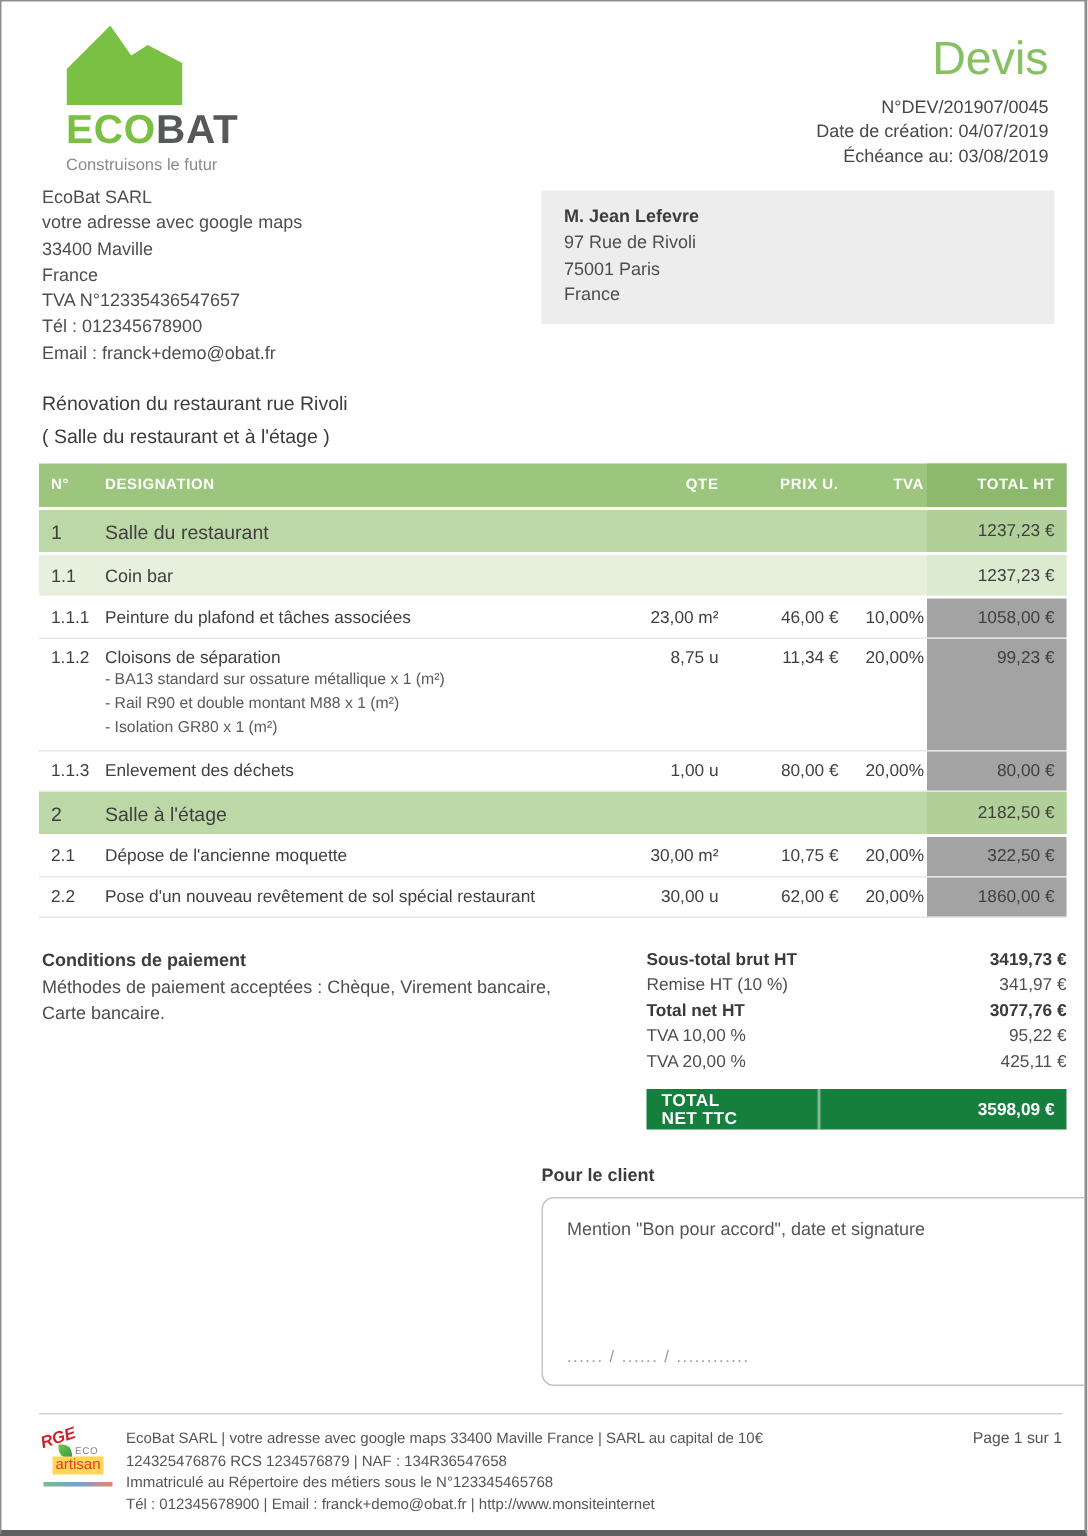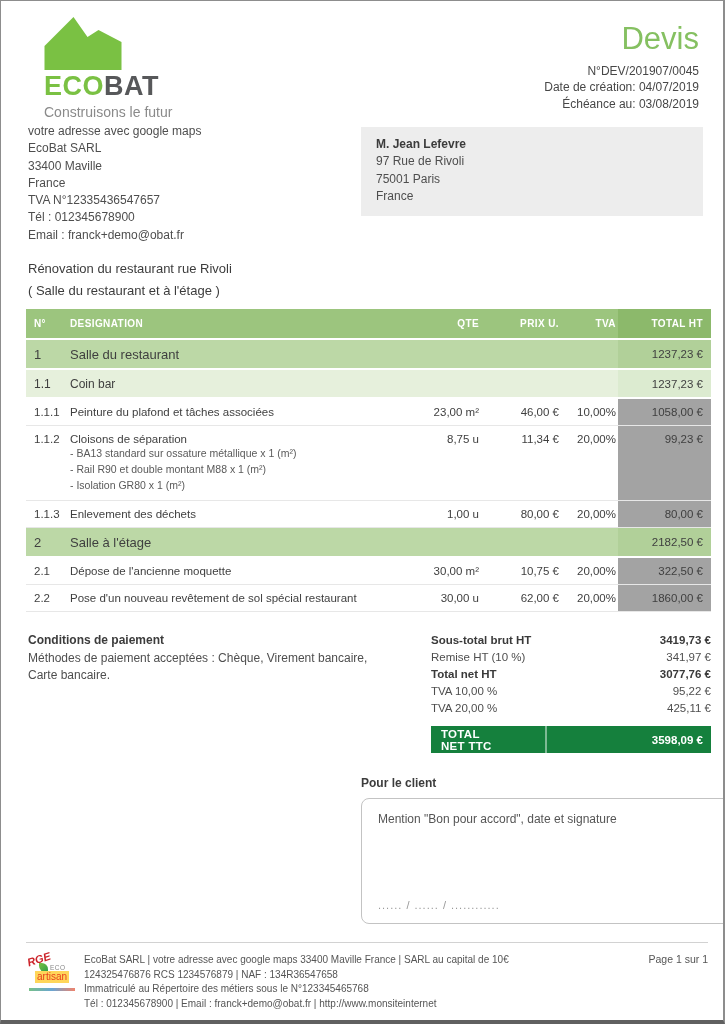--- a/index.html
+++ b/index.html
@@ -7,21 +7,21 @@
   body { width:725px; height:1024px; font-family:"Liberation Sans", sans-serif; }
   .page { position:relative; width:725px; height:1024px; background:#fff; color:#3f3f3f;
           border:1px solid #8d8d8d; border-right-width:2px; border-bottom:4px solid #606060; overflow:hidden; }
 
   
   .logo-block { position:absolute; left:27px; top:16px;margin-left:16px; }
   .mountain { display:block; width:78px; height:53px; }
   .logo-text { font-size:27px; font-weight:600; letter-spacing:.5px; line-height:1; margin-top:3px; }
   .logo-text .eco { color:#7ac143; }
   .logo-text .bat { color:#57585a; }
-  .tagline { font-size:14px; color:#8a8a8a; margin-top:4px; }
+  .tagline { font-size:11px; color:#8a8a8a; margin-top:4px; }
 
   .doc-meta { position:absolute; right:24px; top:22px; text-align:right; }
   .doc-title { font-size:31px; font-weight:400; color:#85c061; line-height:1.05; margin-bottom:7px; }
   .doc-meta-line { font-size:12px; color:#474747; line-height:16.5px; }
 
   
   .sender { position:absolute; left:27px; top:122px; font-size:12px; color:#4e4e4e; line-height:17.3px; }
   .client-box { position:absolute; left:360px; top:126px; width:342px; background:#ededed;
                 padding:9px 15px 11px; font-size:12px; color:#4e4e4e; line-height:17.3px; }
   .client-name { font-weight:bold; color:#3c3c3c; }
@@ -107,22 +107,22 @@
   </div>
 
   <div class="doc-meta">
     <div class="doc-title">Devis</div>
     <div class="doc-meta-line">N°DEV/201907/0045</div>
     <div class="doc-meta-line">Date de création: 04/07/2019</div>
     <div class="doc-meta-line">Échéance au: 03/08/2019</div>
   </div>
 
   <div class="sender">
+    <div>EcoBat SARL</div>
     <div>votre adresse avec google maps</div>
-    <div>EcoBat SARL</div>
     <div>33400 Maville</div>
     <div>France</div>
     <div>TVA N°12335436547657</div>
     <div>Tél : 012345678900</div>
     <div>Email : franck+demo@obat.fr</div>
   </div>
 
   <div class="client-box">
     <div class="client-name">M. Jean Lefevre</div>
     <div>97 Rue de Rivoli</div>

